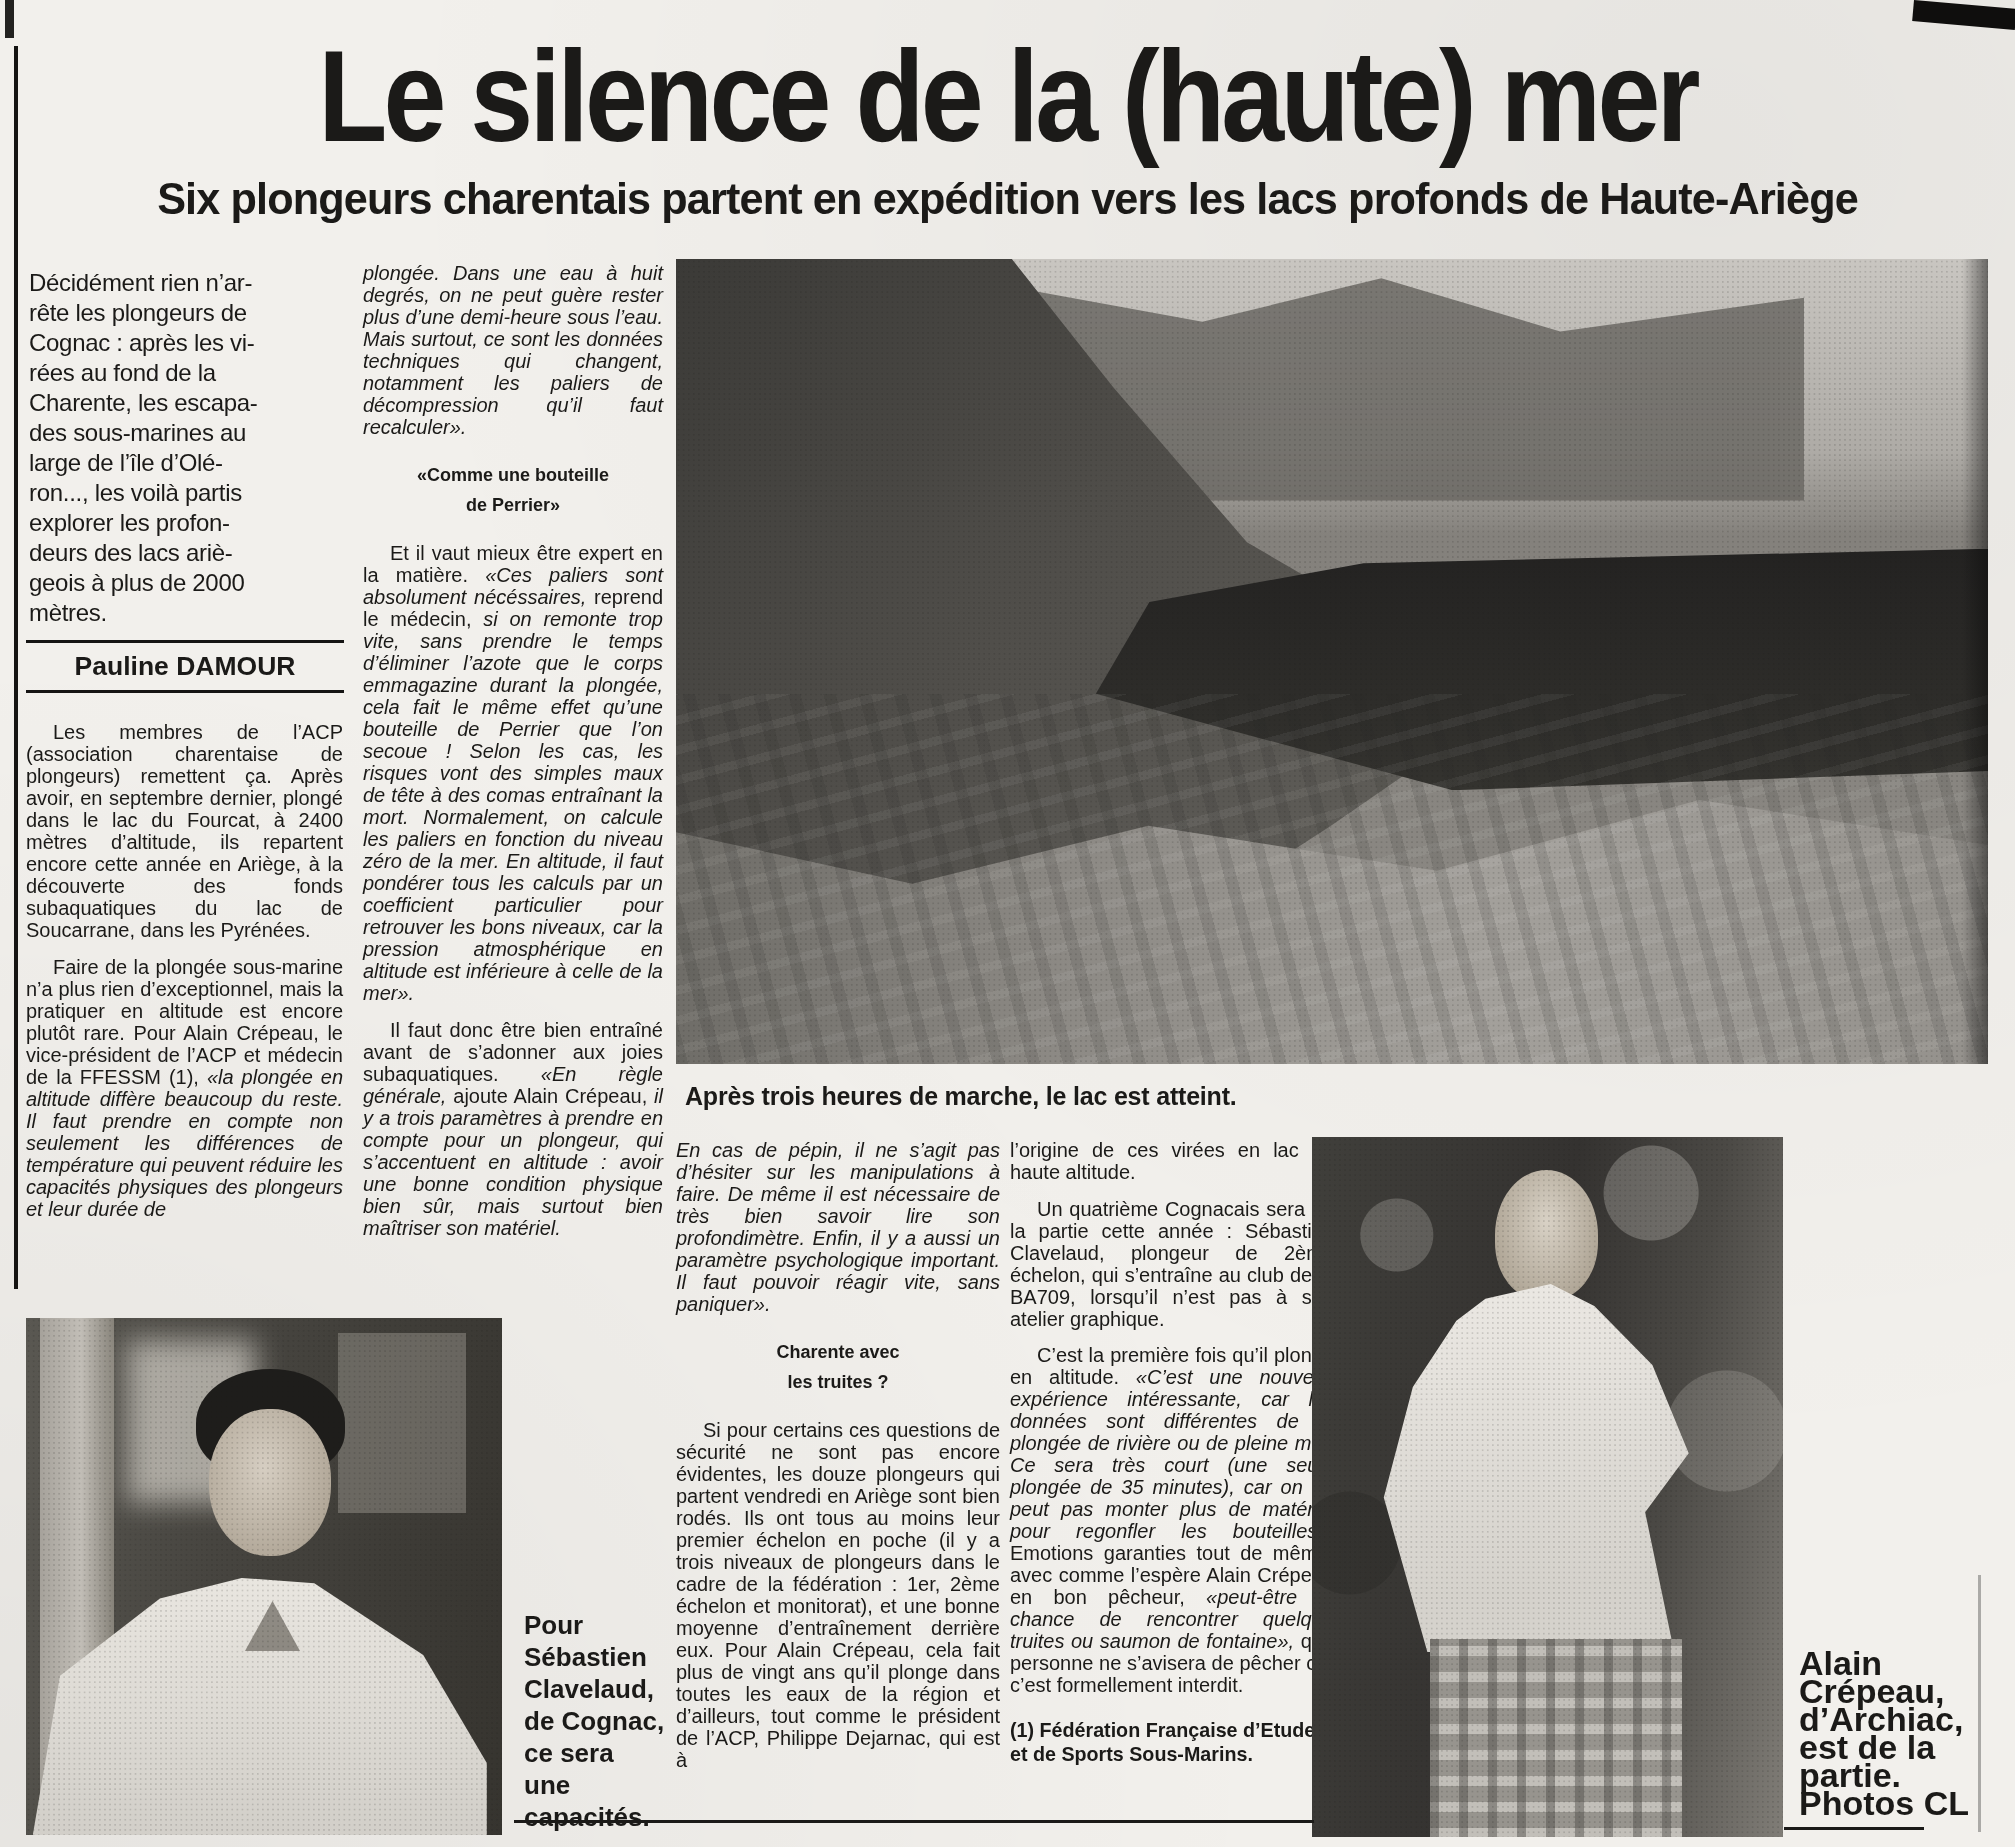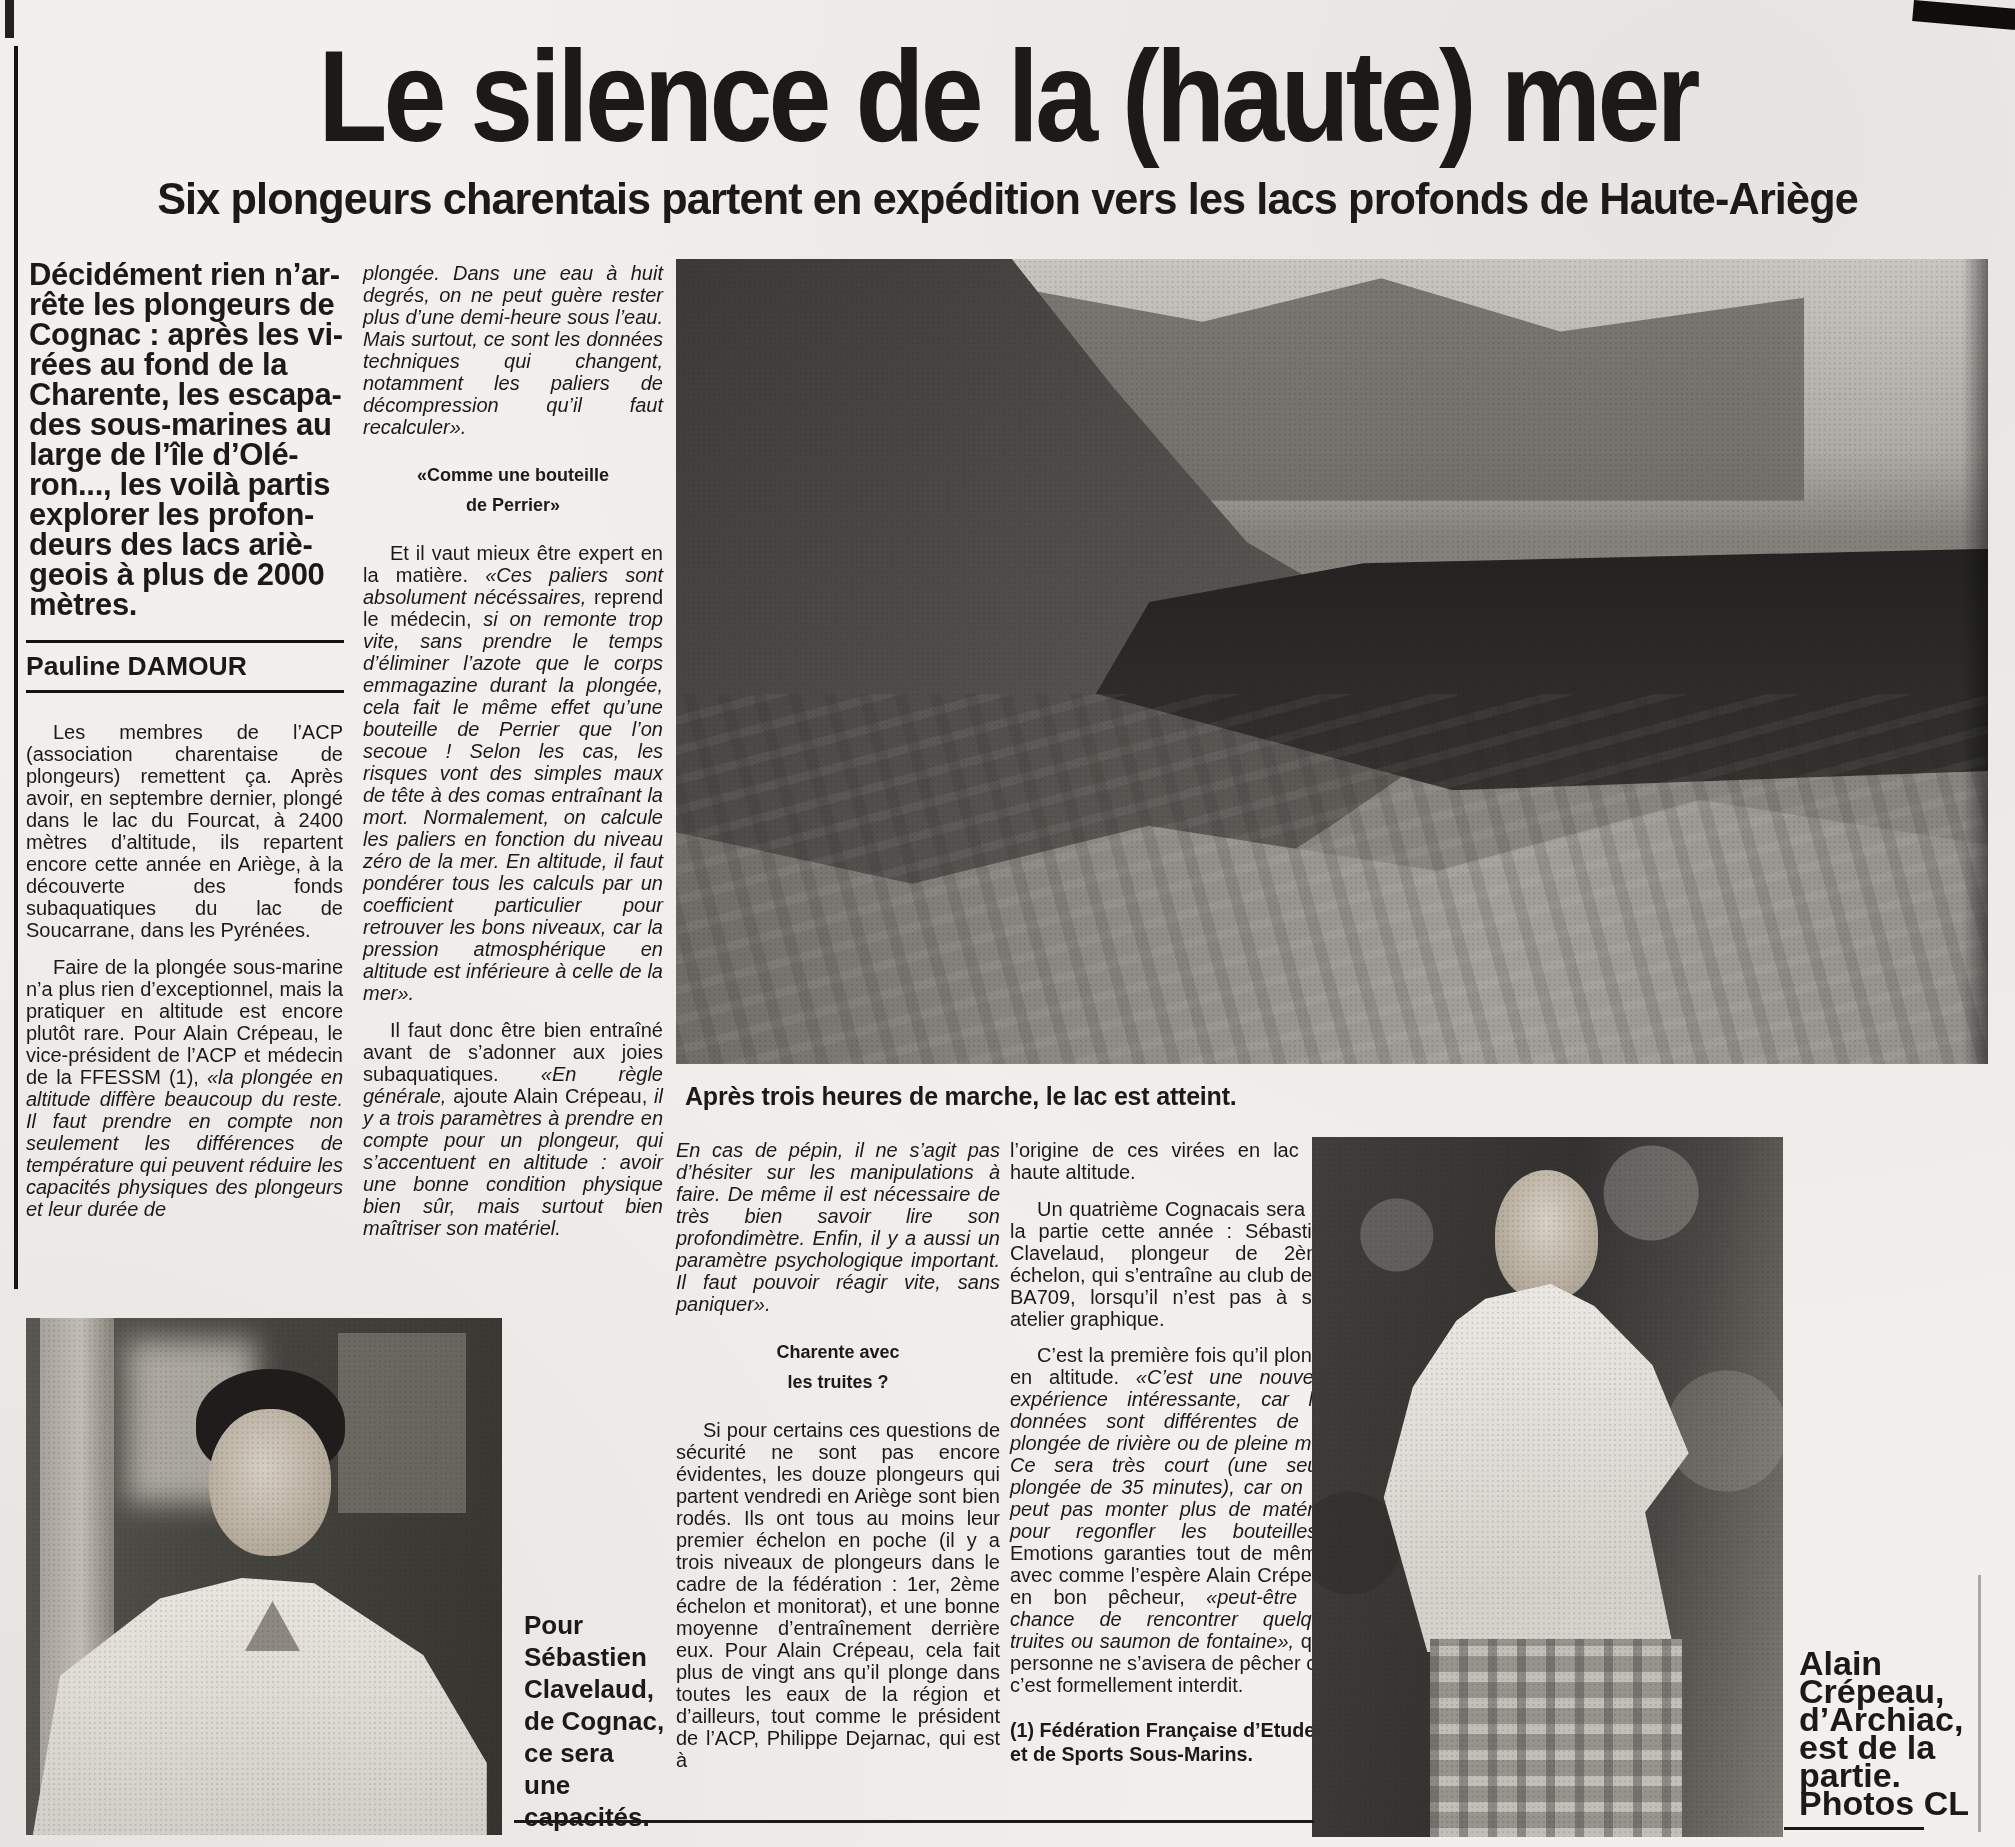--- a/index.html
+++ b/index.html
@@ -13,25 +13,25 @@
     color:var(--ink,#1b1a18);
     font-family:"Liberation Sans", sans-serif;
   }
   .abs { position:absolute; }
 
   .headline { left:0; top:20.5px; width:100%; text-align:center; font-weight:700;
     font-size:130px; letter-spacing:-4.3px; transform:scaleX(0.87); white-space:nowrap; }
   .subheadline { left:0; top:173px; width:100%; text-align:center; font-weight:700;
     font-size:45px; letter-spacing:-0.9px; transform:scaleX(0.96); white-space:nowrap; }
 
-  .intro { left:29px; top:260px; width:317px; font-size:31px; font-weight:700;
+  .intro { left:29px; top:268px; width:317px; font-size:24px; font-weight:400;
     line-height:30px; letter-spacing:-0.3px; }
   .intro .bline { display:block; }
 
-  .byline { left:26px; top:640px; width:318px; font-size:26.5px;
+  .byline { left:26px; top:640px; width:318px; text-align:center; font-size:26.5px;
     font-weight:700; padding:7.7px 0 8.6px; border-top:3.4px solid #151413; border-bottom:3.4px solid #151413; }
 
   .bodycol { font-size:20px; line-height:22px; text-align:justify; }
   .bodycol p { margin:0 0 14.6px 0; text-indent:27px; }
   .bodycol p.noind { text-indent:0; }
   .it { font-style:italic; }
   .subhead { font-size:18px; line-height:30px; font-weight:700; text-align:center;
     margin:22px 0 22px; }
   .subhead .bline { display:block; }
 

